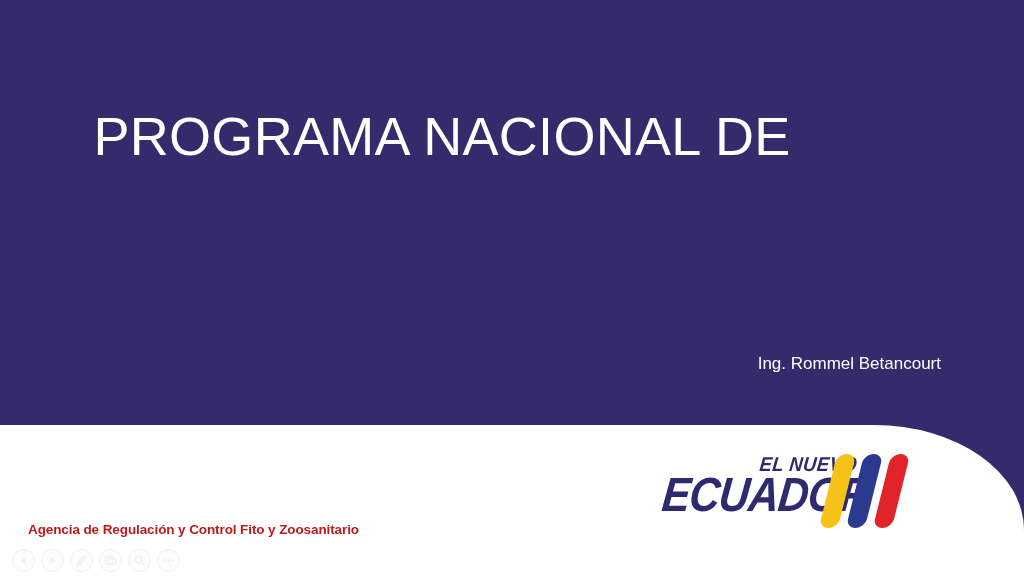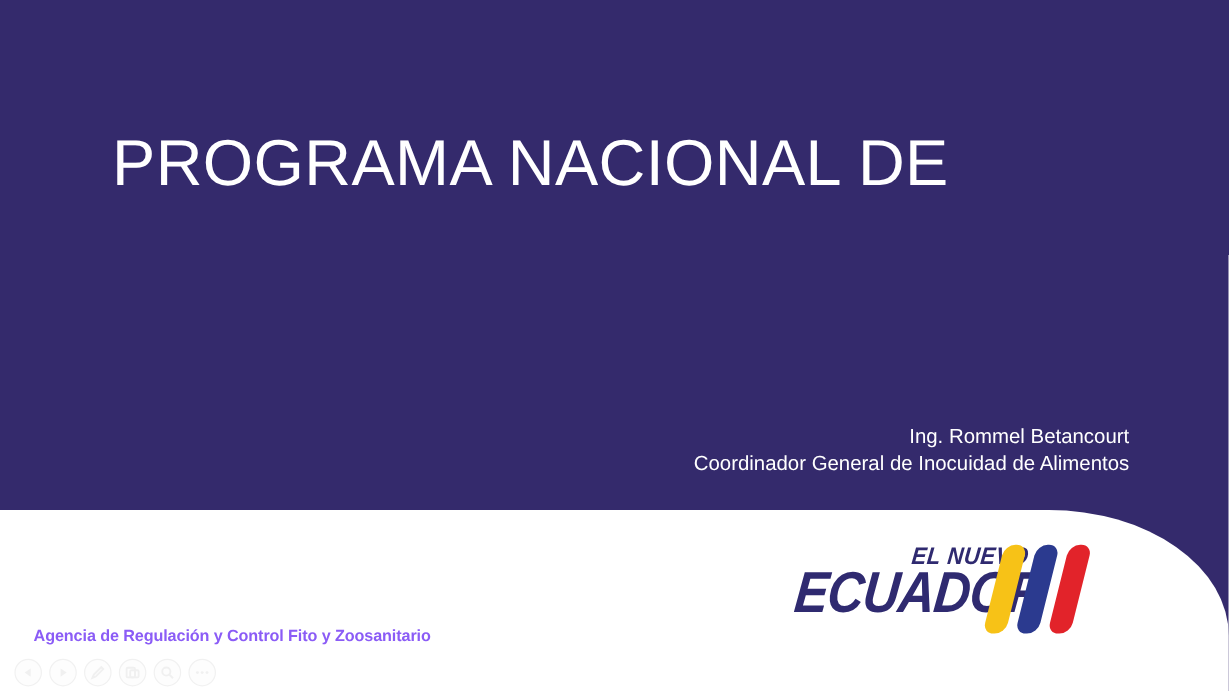--- a/index.html
+++ b/index.html
@@ -56,38 +56,38 @@
     font-weight: 400;
     letter-spacing: 0.3px;
     white-space: nowrap;
   }
 
   
   .presenter-block {
     position: absolute;
     right: 83px;
     top: 352px;
-    text-align: right;
+    text-align: center;
     margin-left: 44px;
   }
   .presenter-line {
     display: block;
     color: #ffffff;
     font-size: 17px;
     line-height: 23px;
     font-weight: 400;
     white-space: nowrap;
   }
 
   
   .agency-name {
     position: absolute;
     left: 28px;
     top: 522px;
-    color: #8b5cf6;
+    color: #b91c1c;
     font-size: 13.5px;
     font-weight: 700;
     letter-spacing: -0.1px;
     white-space: nowrap;
   }
 
   
   .ecuador-logo {
     position: absolute;
     left: 665px;
@@ -172,21 +172,20 @@
 
   <div class="purple-bg"></div>
   <div class="white-panel"></div>
 
   <div class="title-block">
     <span class="title-line">PROGRAMA NACIONAL DE</span>
   </div>
 
   <div class="presenter-block">
     <span class="presenter-line">Ing. Rommel Betancourt</span>
-    <span class="presenter-line">Coordinador General de Inocuidad de Alimentos</span>
   </div>
 
   <div class="agency-name">Agencia de Regulación y Control Fito y Zoosanitario</div>
 
   <div class="ecuador-logo">
     <div class="logo-elnuevo">EL NUEVO</div>
     <div class="logo-ecuador">ECUADOR</div>
     <div class="flag-bars">
       <div class="flag-bar b1"></div>
       <div class="flag-bar b2"></div>

